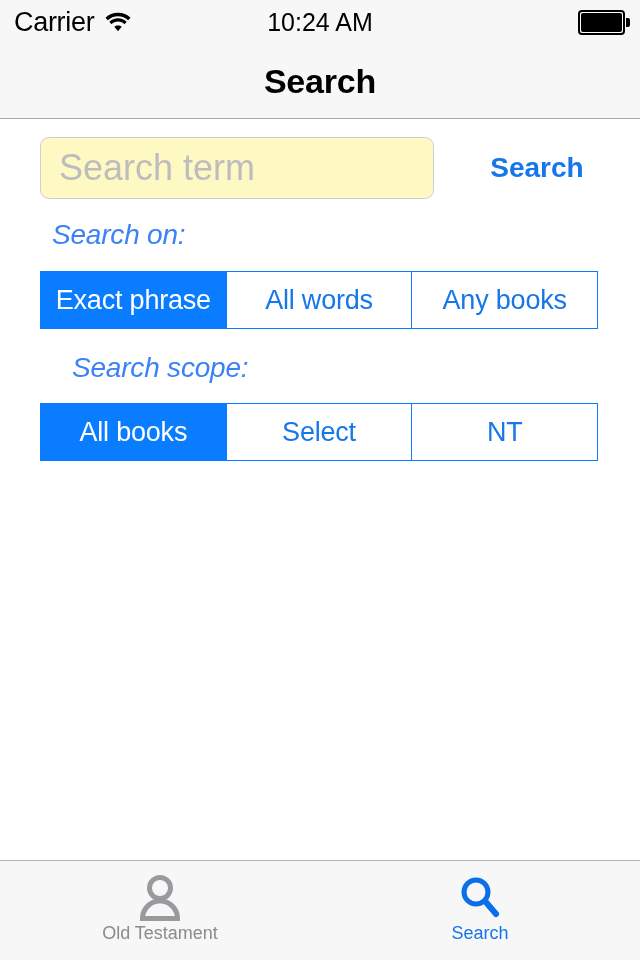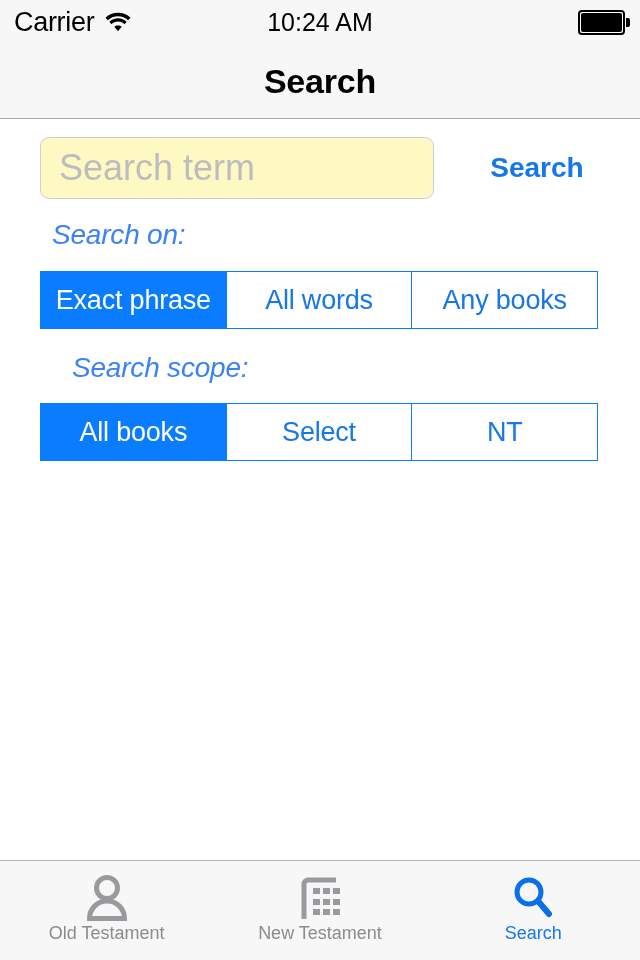--- a/index.html
+++ b/index.html
@@ -163,37 +163,20 @@
     <div class="tab">
       <span class="tab-ico">
         <svg viewBox="0 0 56 50" width="56" height="50">
           <circle cx="28" cy="15" r="10.5" fill="none" stroke="#9a9a9e" stroke-width="5"></circle>
           <path d="M10.5 45.5c0-9.7 7.8-17.5 17.5-17.5s17.5 7.8 17.5 17.5z" fill="none" stroke="#9a9a9e" stroke-width="5"></path>
         </svg>
       </span>
       <span class="tab-label">Old Testament</span>
     </div>
 
-    <div class="tab">
-      <span class="tab-ico">
-        <svg viewBox="0 0 56 50" width="56" height="50">
-          <path d="M12 46V11c0-2.2 1.8-4 4-4h28" fill="none" stroke="#9a9a9e" stroke-width="5" stroke-linecap="butt"></path>
-          <rect x="21" y="15" width="7" height="6" fill="#9a9a9e"></rect>
-          <rect x="31" y="15" width="7" height="6" fill="#9a9a9e"></rect>
-          <rect x="41" y="15" width="7" height="6" fill="#9a9a9e"></rect>
-          <rect x="21" y="26" width="7" height="6" fill="#9a9a9e"></rect>
-          <rect x="31" y="26" width="7" height="6" fill="#9a9a9e"></rect>
-          <rect x="41" y="26" width="7" height="6" fill="#9a9a9e"></rect>
-          <rect x="21" y="36" width="7" height="6" fill="#9a9a9e"></rect>
-          <rect x="31" y="36" width="7" height="6" fill="#9a9a9e"></rect>
-          <rect x="41" y="36" width="7" height="6" fill="#9a9a9e"></rect>
-        </svg>
-      </span>
-      <span class="tab-label">New Testament</span>
-    </div>
 
     <div class="tab active">
       <span class="tab-ico">
         <svg viewBox="0 0 56 50" width="56" height="50">
           <circle cx="24" cy="19" r="12" fill="none" stroke="#0a6fe8" stroke-width="5"></circle>
           <line x1="33" y1="28" x2="44" y2="41" stroke="#0a6fe8" stroke-width="6" stroke-linecap="round"></line>
         </svg>
       </span>
       <span class="tab-label">Search</span>
     </div>

